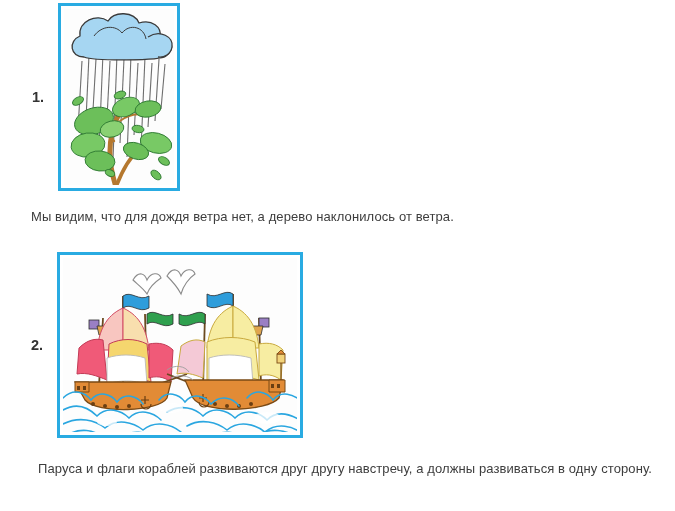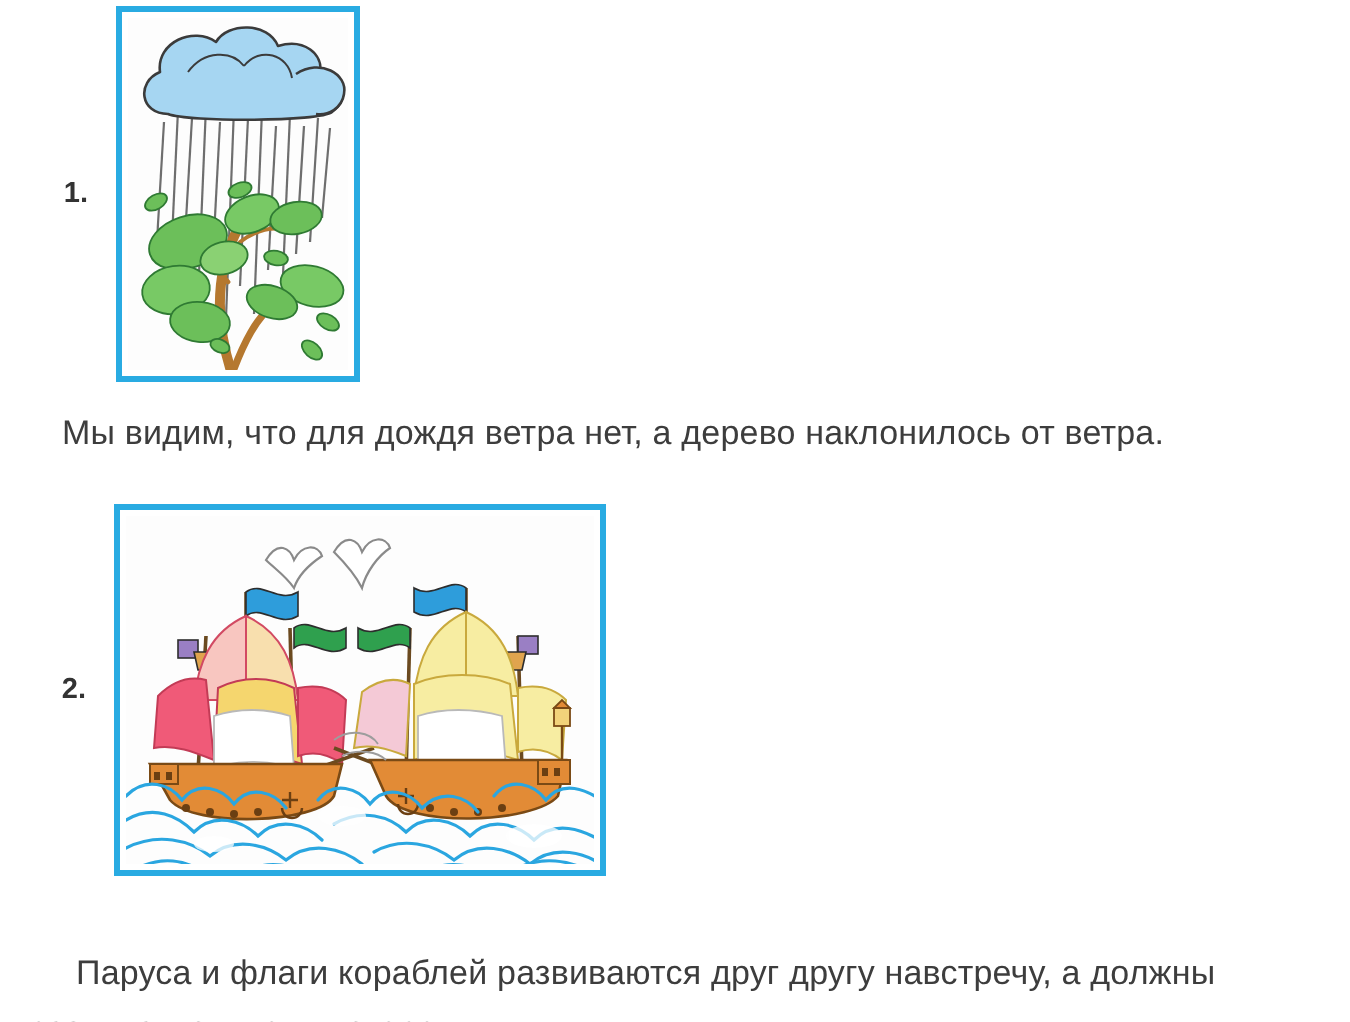--- a/index.html
+++ b/index.html
@@ -41,27 +41,27 @@
   .figure-inner {
     position: absolute;
     inset: 3px;
     background: #fdfdfd;
     overflow: hidden;
   }
 
   
   .para {
     position: absolute;
-    font-size: 17px;
+    font-size: 13px;
     line-height: 28px;
     color: #3d3d3d;
     letter-spacing: 0.1px;
   }
   #para-1 { left: 31px; top: 203px; width: 600px; }
-  #para-2 { left: 14px; top: 455px; width: 650px; text-indent: 24px; margin-top: 18px; }
+  #para-2 { left: 14px; top: 455px; width: 650px; text-indent: 24px; }
 
   svg { display: block; }
 </style>
 </head>
 <body>
 
 <div class="item" id="item-1" style="left:18px; top:2px; height:190px;">
   <div class="item-marker">1.</div>
 
   <div class="figure-frame" style="width:122px; height:188px; margin-left:14px;">

